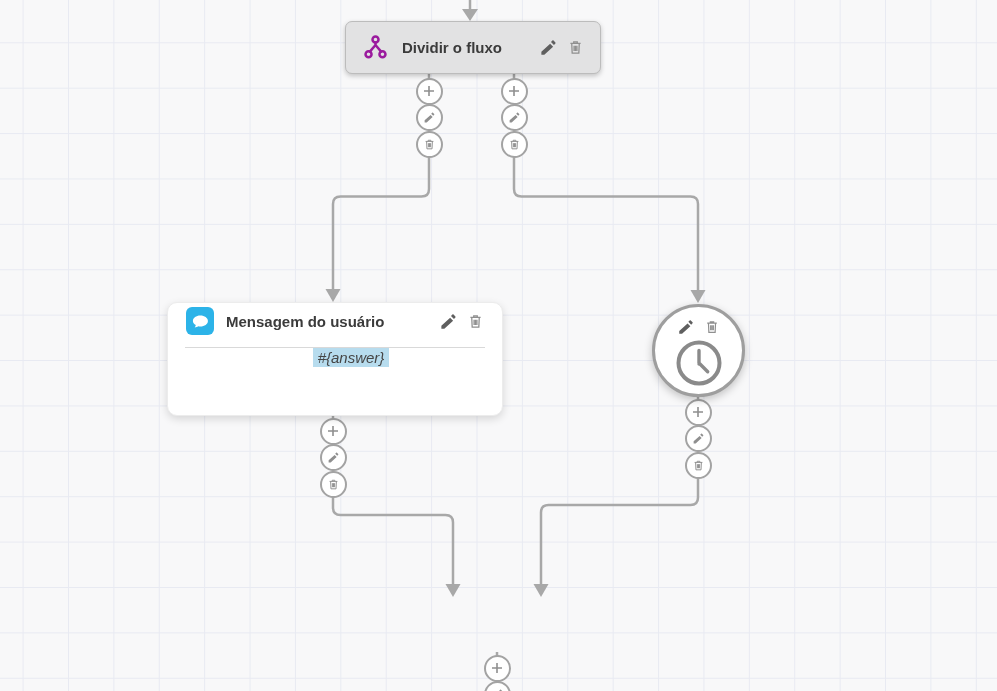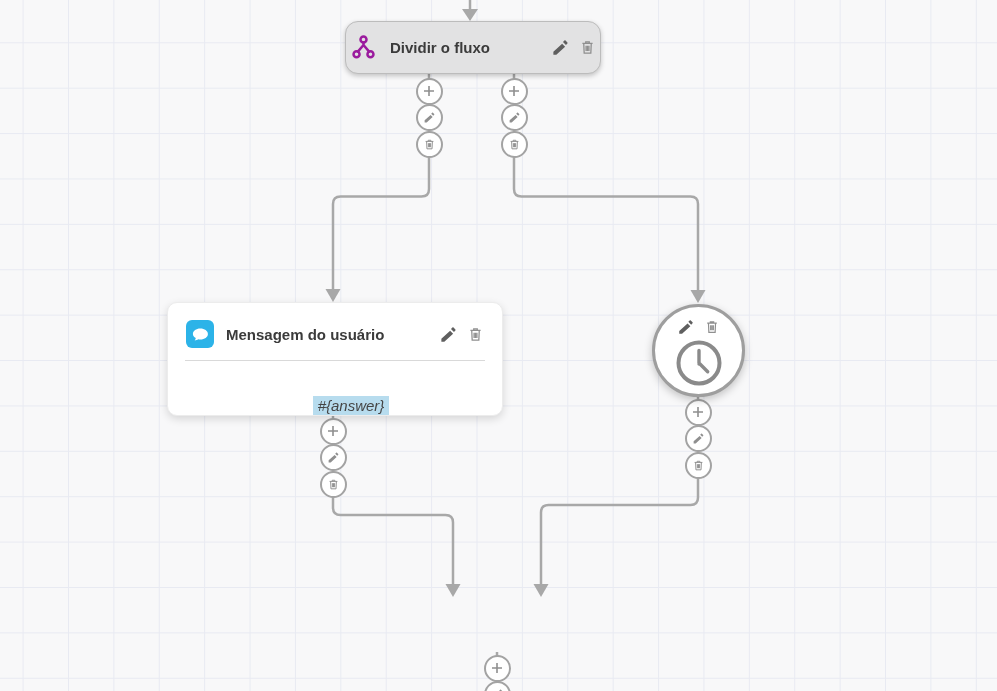--- a/index.html
+++ b/index.html
@@ -25,52 +25,52 @@
     color:#8f8f8f;
   }
   .node{
     position:absolute;z-index:3;
     box-sizing:border-box;
     display:flex;align-items:center;
   }
   .node.gray{
     background:#e2e2e3;
     border:1px solid #bcbcbc;
-    border-radius:13px;
+    border-radius:7px;
     box-shadow:0 2px 5px rgba(0,0,0,.22);
-    padding:0 4px;
+    padding:0 16px;
   }
   .node-title{
     font-weight:bold;font-size:15px;color:#3b3b3b;
     white-space:nowrap;
   }
   .gray .node-title{margin-left:13px;}
   .hdr-actions{margin-left:auto;display:flex;align-items:center;gap:9px;}
   .act-edit{color:#5f5f5f;display:flex;}
   .act-del{color:#8f8f8f;display:flex;}
   .node.white{
     flex-direction:column;align-items:stretch;
     background:#ffffff;
     border:1px solid #ececec;
     border-radius:10px;
     box-shadow:0 3px 9px rgba(0,0,0,.14);
   }
   .wnode-header{
     display:flex;align-items:center;
-    padding:17px 18px 12px 18px;
+    padding:4px 18px 12px 18px;
   }
   .chat-chip{
     width:28px;height:28px;border-radius:6px;
     background:#2cb3e8;flex:0 0 auto;
     display:flex;align-items:center;justify-content:center;
   }
   .wnode-header .node-title{margin-left:12px;}
   .wnode-divider{border-top:1px solid #d9d9d9;margin:0 17px;}
   .wnode-body{
-    flex:1;display:flex;align-items:flex-end;justify-content:center;margin-left:32px;
+    flex:1;display:flex;align-items:flex-start;justify-content:center;margin-left:32px;
   }
   .var-chip{
     font-style:italic;font-size:15px;color:#454545;
     background:#b7dcee;padding:1px 5px;
   }
   .circle-node{
     position:absolute;z-index:3;
     left:652px;top:304px;width:93px;height:93px;
     box-sizing:border-box;border-radius:50%;
     background:#fff;border:3.5px solid #9e9e9e;

